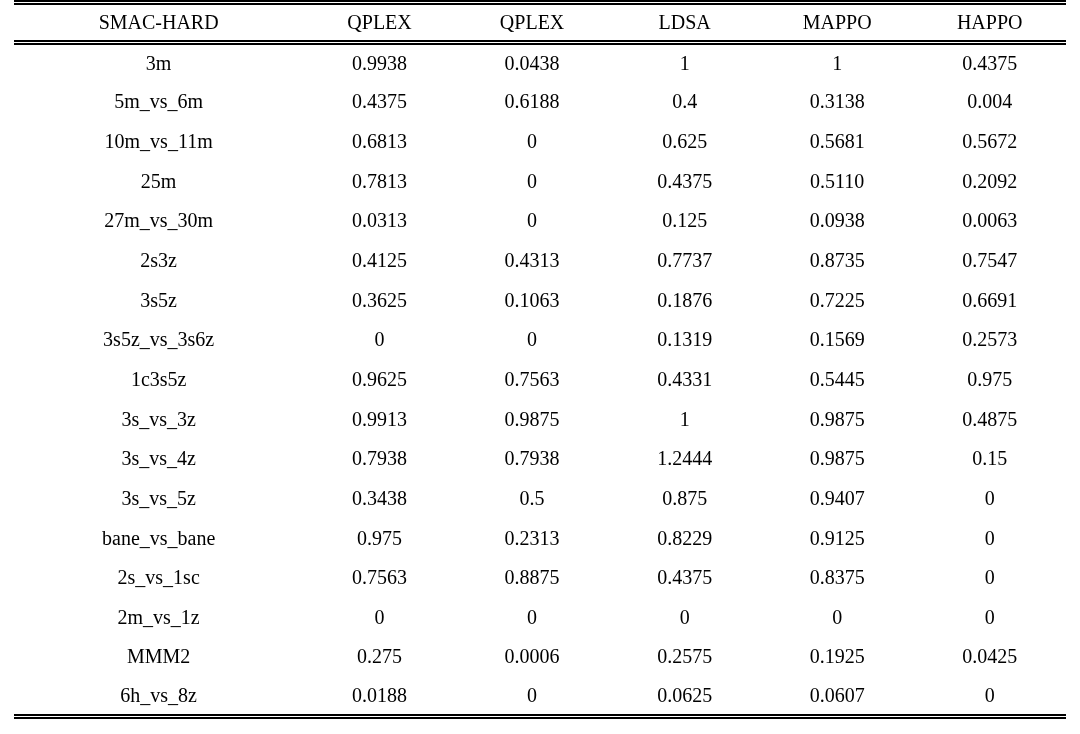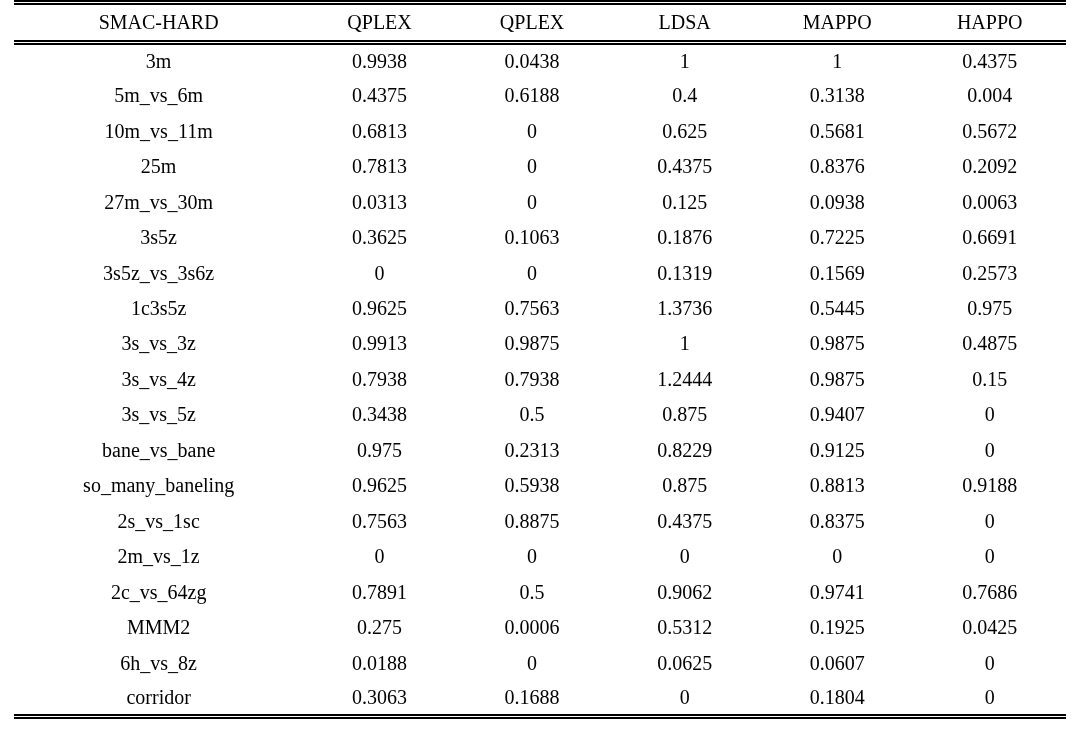--- a/index.html
+++ b/index.html
@@ -95,30 +95,38 @@
           <td>0</td>
           <td>0.625</td>
           <td>0.5681</td>
           <td>0.5672</td>
         </tr>
         <tr>
           <td>25m</td>
           <td>0.7813</td>
           <td>0</td>
           <td>0.4375</td>
-          <td>0.8376</td>
+          <td>0.5110</td>
           <td>0.2092</td>
         </tr>
         <tr>
           <td>27m_vs_30m</td>
           <td>0.0313</td>
           <td>0</td>
           <td>0.125</td>
           <td>0.0938</td>
           <td>0.0063</td>
+        </tr>
+        <tr>
+          <td>2s3z</td>
+          <td>0.4125</td>
+          <td>0.4313</td>
+          <td>0.7737</td>
+          <td>0.8735</td>
+          <td>0.7547</td>
         </tr>
         <tr>
           <td>3s5z</td>
           <td>0.3625</td>
           <td>0.1063</td>
           <td>0.1876</td>
           <td>0.7225</td>
           <td>0.6691</td>
         </tr>
         <tr>
@@ -126,21 +134,21 @@
           <td>0</td>
           <td>0</td>
           <td>0.1319</td>
           <td>0.1569</td>
           <td>0.2573</td>
         </tr>
         <tr>
           <td>1c3s5z</td>
           <td>0.9625</td>
           <td>0.7563</td>
-          <td>1.3736</td>
+          <td>0.4331</td>
           <td>0.5445</td>
           <td>0.975</td>
         </tr>
         <tr>
           <td>3s_vs_3z</td>
           <td>0.9913</td>
           <td>0.9875</td>
           <td>1</td>
           <td>0.9875</td>
           <td>0.4875</td>
@@ -163,70 +171,46 @@
         </tr>
         <tr>
           <td>bane_vs_bane</td>
           <td>0.975</td>
           <td>0.2313</td>
           <td>0.8229</td>
           <td>0.9125</td>
           <td>0</td>
         </tr>
         <tr>
-          <td>so_many_baneling</td>
-          <td>0.9625</td>
-          <td>0.5938</td>
-          <td>0.875</td>
-          <td>0.8813</td>
-          <td>0.9188</td>
-        </tr>
-        <tr>
           <td>2s_vs_1sc</td>
           <td>0.7563</td>
           <td>0.8875</td>
           <td>0.4375</td>
           <td>0.8375</td>
           <td>0</td>
         </tr>
         <tr>
           <td>2m_vs_1z</td>
           <td>0</td>
           <td>0</td>
           <td>0</td>
           <td>0</td>
           <td>0</td>
         </tr>
         <tr>
-          <td>2c_vs_64zg</td>
-          <td>0.7891</td>
-          <td>0.5</td>
-          <td>0.9062</td>
-          <td>0.9741</td>
-          <td>0.7686</td>
-        </tr>
-        <tr>
           <td>MMM2</td>
           <td>0.275</td>
           <td>0.0006</td>
-          <td>0.5312</td>
+          <td>0.2575</td>
           <td>0.1925</td>
           <td>0.0425</td>
         </tr>
         <tr>
           <td>6h_vs_8z</td>
           <td>0.0188</td>
           <td>0</td>
           <td>0.0625</td>
           <td>0.0607</td>
-          <td>0</td>
-        </tr>
-        <tr>
-          <td>corridor</td>
-          <td>0.3063</td>
-          <td>0.1688</td>
-          <td>0</td>
-          <td>0.1804</td>
           <td>0</td>
         </tr>
       </tbody>
   </table>
 </div>
 
 </body></html>

